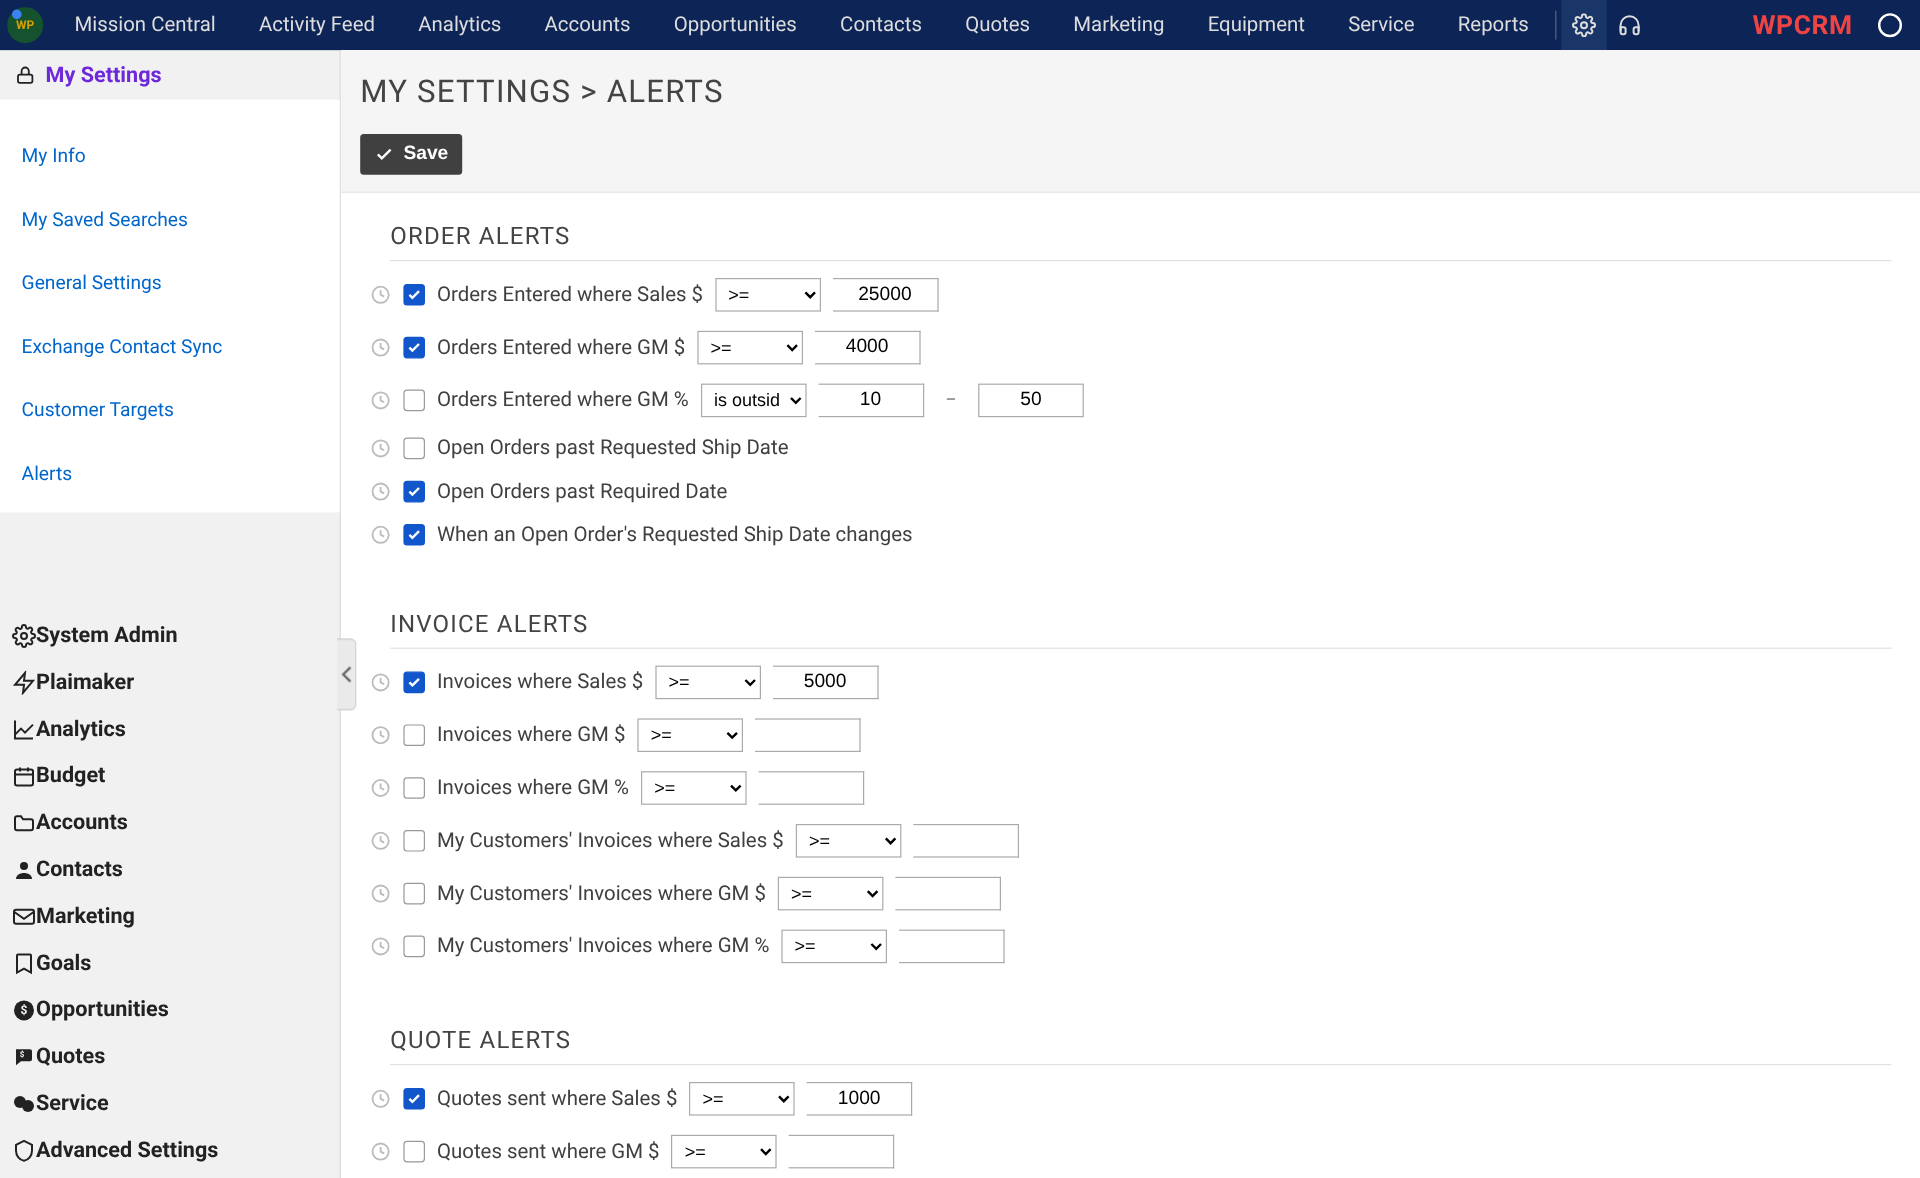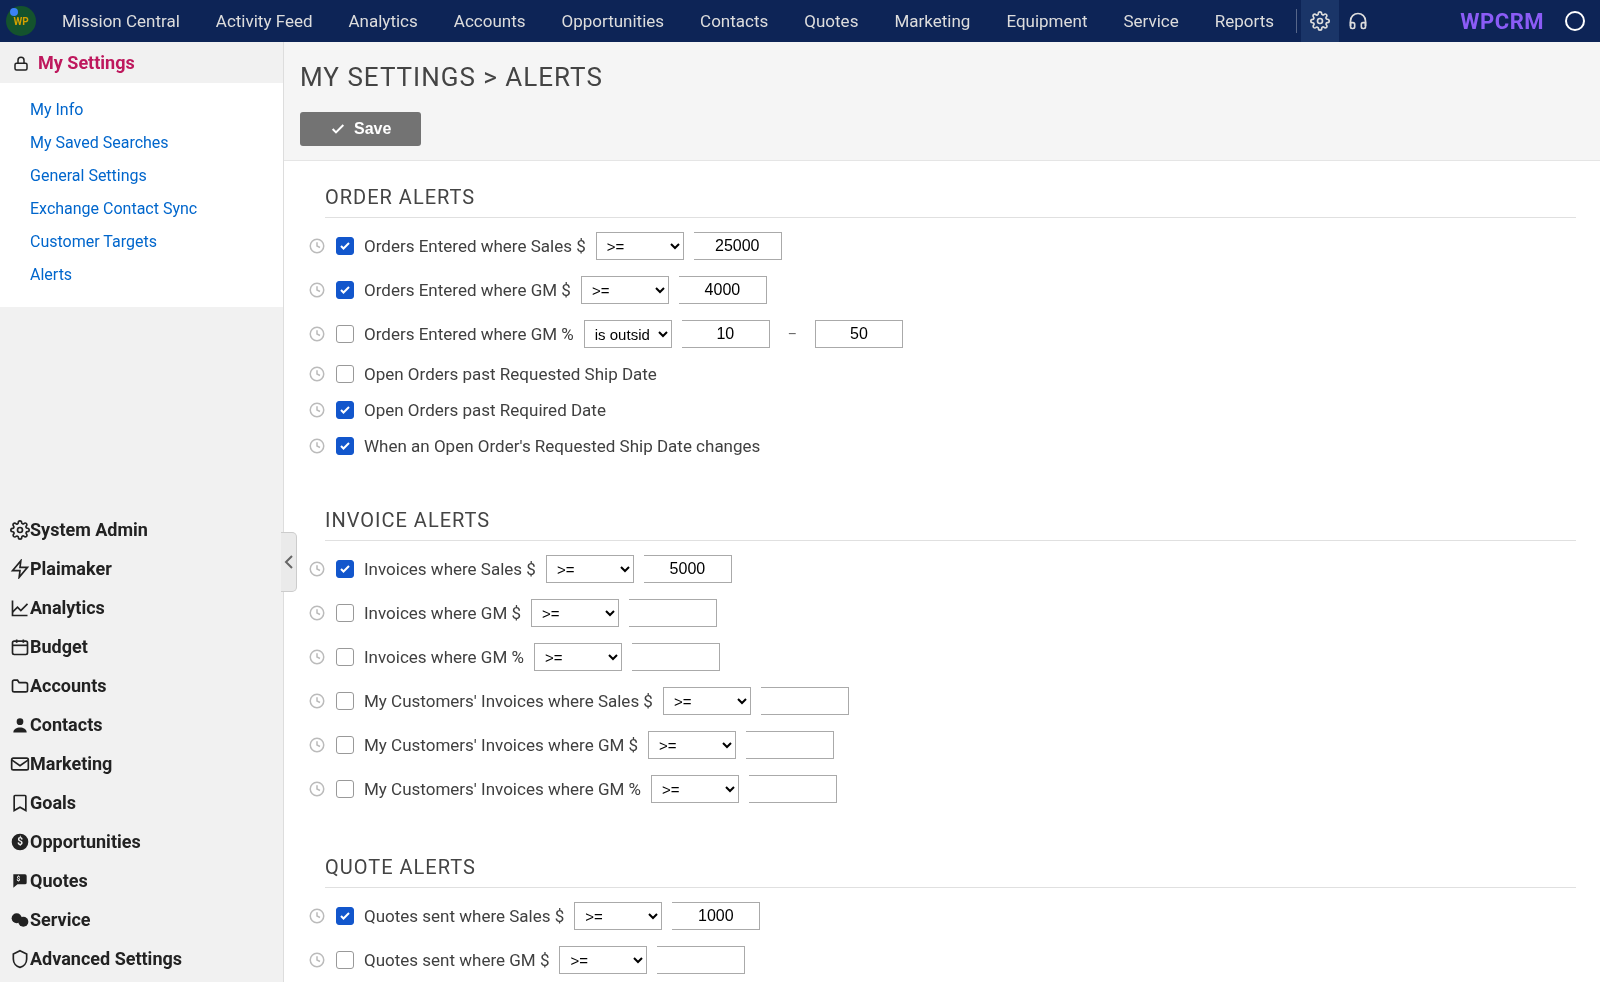--- a/index.html
+++ b/index.html
@@ -77,21 +77,21 @@
   justify-content: center;
   cursor: pointer;
   color: #ddd;
 }
 .topnav .icon-btn.active {
   background: #1a3568;
 }
 .topnav .brand {
   font-size: 22px;
   font-weight: 700;
-  color: #8b5cf6;
+  color: #ef4444;
   letter-spacing: 0.5px;
   margin: 0 12px;
 }
 .topnav .search-circle {
   width: 20px;
   height: 20px;
   border: 2px solid #fff;
   border-radius: 50%;
 }
 
@@ -107,35 +107,36 @@
   background: #f1f1f1;
   border-right: 1px solid #ddd;
   display: flex;
   flex-direction: column;
   position: relative;
 }
 .sidebar-header {
   padding: 10px 12px;
   font-size: 18px;
   font-weight: 700;
-  color: #be185d;
-  display: flex;
-  align-items: flex-end;
+  color: #6d28d9;
+  display: flex;
+  align-items: center;
   gap: 8px;
 }
 .sidebar-links {
   background: #fff;
   padding: 10px 0 16px 0;
 }
 .sidebar-link {
   display: block;
-  padding: 7px 30px;
+  padding: 7px 18px;
   color: #0066cc;
   font-size: 16px;
   cursor: pointer;
+  margin-top: 20px;
 }
 
 .sidebar-spacer {
   flex: 1;
 }
 
 .sidebar-bottom {
   padding-bottom: 4px;
 }
 .sidebar-cat {
@@ -187,24 +188,24 @@
   font-size: 26px;
   font-weight: 400;
   letter-spacing: 1px;
   color: #444;
   padding: 20px 16px 20px 16px;
 }
 .save-row {
   padding: 0 16px 14px 16px;
 }
 .save-btn {
-  background: #737373;
+  background: #404040;
   color: #fff;
   border: none;
-  padding: 8px 30px;
+  padding: 8px 12px;
   font-size: 16px;
   font-weight: 600;
   border-radius: 3px;
   cursor: pointer;
   display: inline-flex;
   align-items: center;
   gap: 8px;
 }
 
 .section {

